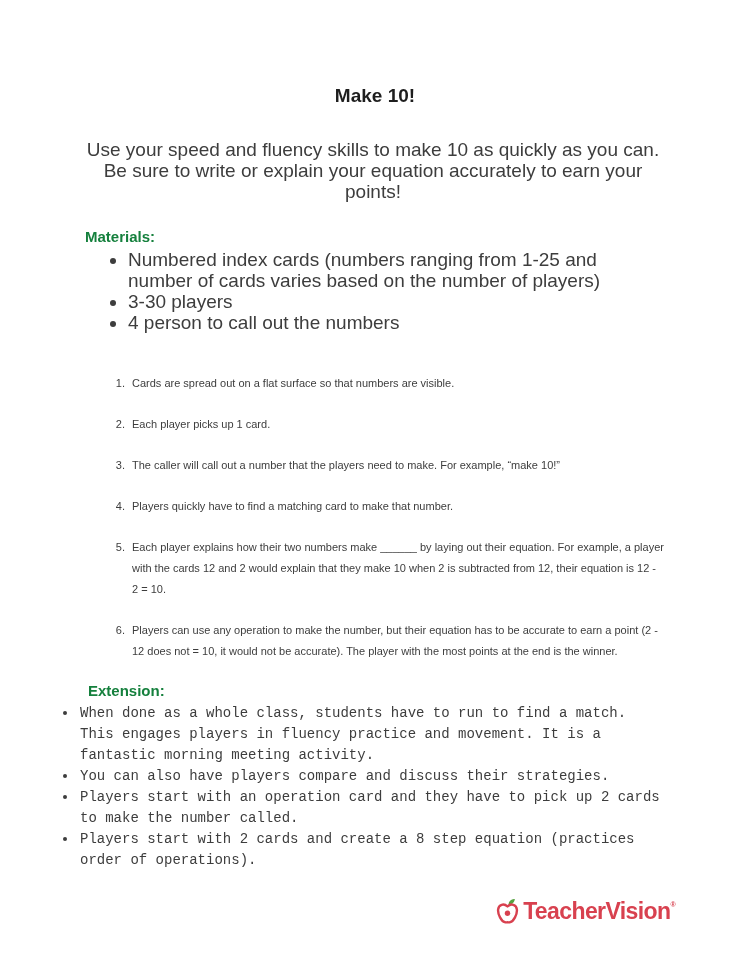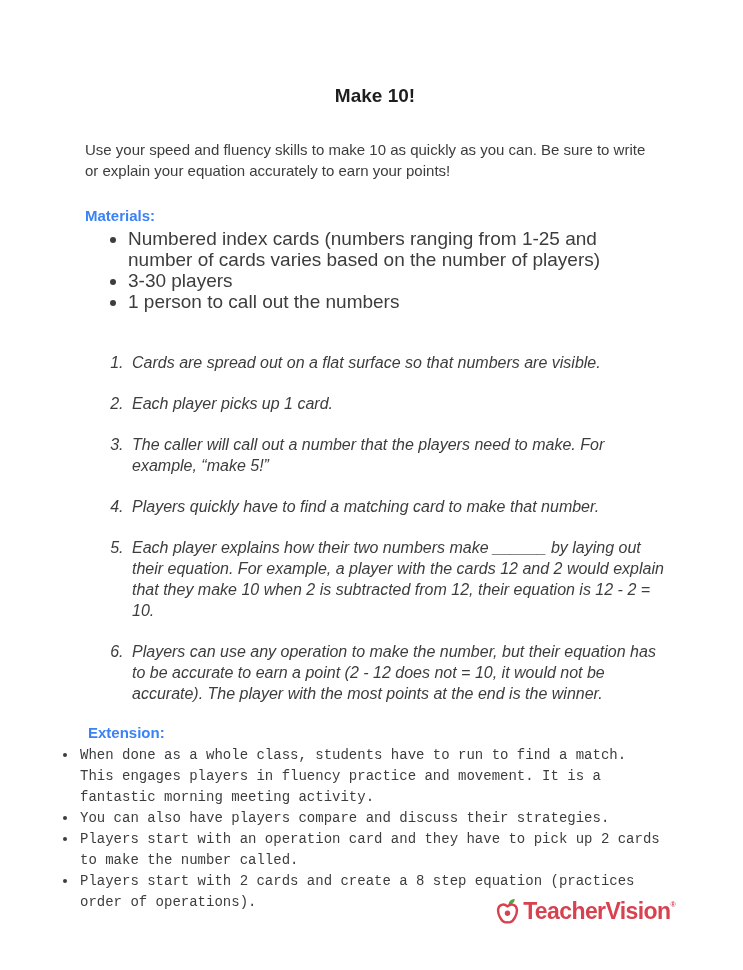--- a/index.html
+++ b/index.html
@@ -21,47 +21,47 @@
   .title {
     margin: 86px 0 0 0;
     text-align: center;
     font-size: 19px;
     line-height: 19px;
     font-weight: 700;
     color: #1e1e1e;
   }
   .intro {
     margin: 34px 4px 0 0;
-    font-size: 15px;
+    font-size: 19px;
     line-height: 21px;
+    text-align: center;
   }
   .section-heading {
     margin: 0;
     font-size: 15px;
     line-height: 18px;
     font-weight: 700;
-    color: #3b82f6;
+    color: #15803d;
   }
   .materials-section { margin-top: 26px; }
   .materials-list {
     margin: 3px 0 0 0;
     padding: 0 0 0 43px;
     font-size: 19px;
     line-height: 21px;
     list-style: disc outside;
   }
   .materials-list li { margin: 0; }
   .directions-section { margin-top: 40px; }
   .directions-list {
     margin: 13px 0 0 0;
     padding: 0 0 0 43px;
-    font-size: 16px;
+    font-size: 11px;
     line-height: 21px;
     list-style: decimal outside;
-    font-style: italic;
   }
   .directions-list li { margin: 0 0 20px 0; padding-left: 4px; }
   .extension-section { margin-top: 17px; }
   .extension-heading { padding-left: 3px; }
   .extension-list {
     margin: 3px 0 0 -27px;
     padding: 0 0 0 20px;
     font-size: 14px;
     line-height: 21px;
     list-style: disc outside;
@@ -100,29 +100,29 @@
 
   <h1 class="title">Make 10!</h1>
 
   <p class="intro">Use your speed and fluency skills to make 10 as quickly as you can. Be sure to write or explain your equation accurately to earn your points!</p>
 
   <section class="materials-section">
     <h2 class="section-heading">Materials:</h2>
     <ul class="materials-list">
       <li>Numbered index cards (numbers ranging from 1-25 and number of cards varies based on the number of players)</li>
       <li>3-30 players</li>
-      <li>1 person to call out the numbers</li>
+      <li>4 person to call out the numbers</li>
     </ul>
   </section>
 
   <section class="directions-section">
     <ol class="directions-list">
       <li>Cards are spread out on a flat surface so that numbers are visible.</li>
       <li>Each player picks up 1 card.</li>
-      <li>The caller will call out a number that the players need to make. For example, “make 5!”</li>
+      <li>The caller will call out a number that the players need to make. For example, “make 10!”</li>
       <li>Players quickly have to find a matching card to make that number.</li>
       <li>Each player explains how their two numbers make ______ by laying out their equation. For example, a player with the cards 12 and 2 would explain that they make 10 when 2 is subtracted from 12, their equation is 12 - 2 = 10.</li>
       <li>Players can use any operation to make the number, but their equation has to be accurate to earn a point (2 - 12 does not = 10, it would not be accurate). The player with the most points at the end is the winner.</li>
     </ol>
   </section>
 
   <section class="extension-section">
     <h2 class="section-heading extension-heading">Extension:</h2>
     <ul class="extension-list">
       <li>When done as a whole class, students have to run to find a match. This engages players in fluency practice and movement. It is a fantastic morning meeting activity.</li>

